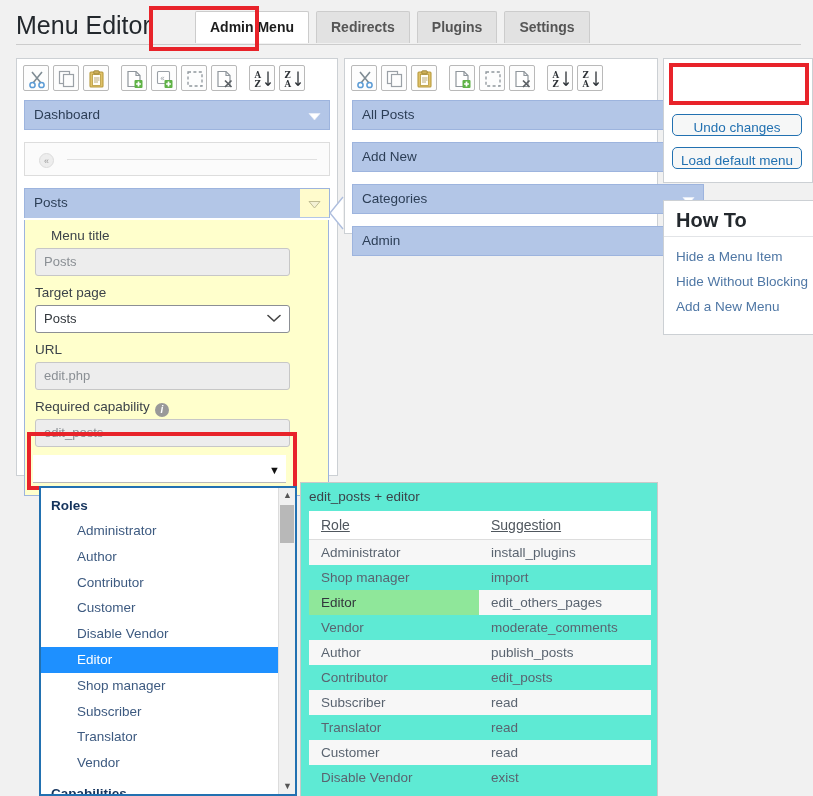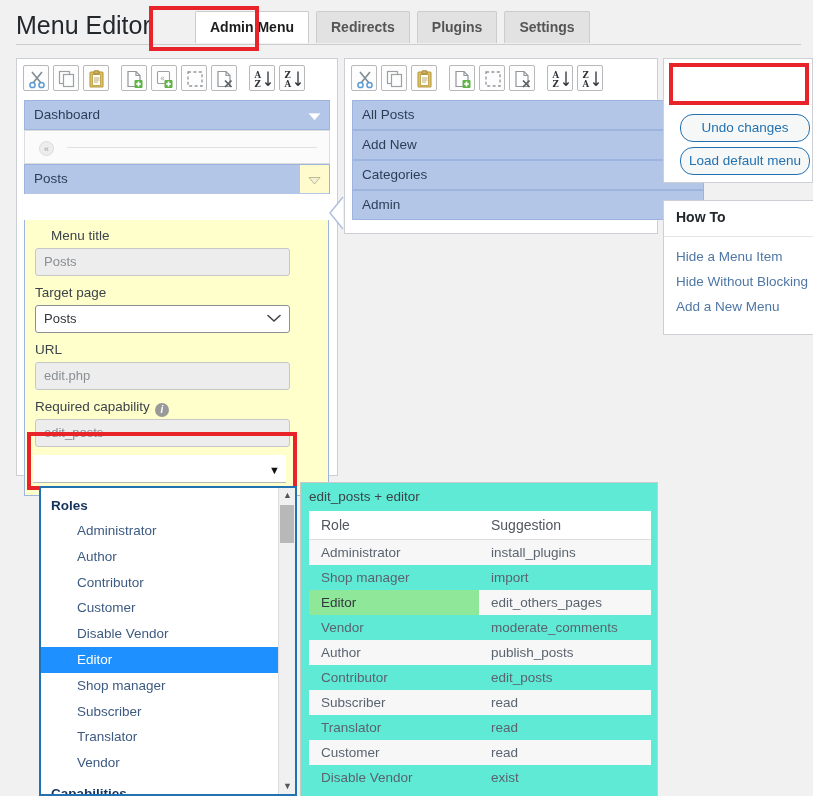--- a/index.html
+++ b/index.html
@@ -53,21 +53,21 @@
     width:26px; height:26px; margin-right:4px;
     border:1px solid #b9b9b9; background:#fdfdfd;
     display:inline-block; vertical-align:top; position:relative;
     border-radius:2px; cursor:pointer;
   }
   .tb-btn.gap { margin-left:8px; }
   .tb-btn svg { position:absolute; left:3px; top:3px; }
 
   
   .mi {
-    position:relative; height:30px; margin-bottom:0;
+    position:relative; height:30px; margin-bottom:12px;
     background:#b3c6e7; border:1px solid #9db4de;
     cursor:pointer;
   }
   .mi .lbl {
     position:absolute; left:9px; top:0; line-height:28px;
     font-size:13.5px; color:#2c3e56; white-space:nowrap;
   }
   .mi .toggle {
     position:absolute; right:0; top:0; width:29px; height:28px;
     text-align:center; line-height:28px; color:#fff; font-size:11px;
@@ -169,20 +169,21 @@
     position:absolute; left:8px; top:6px; font-size:13.5px; color:#3c434a;
   }
   #suggest-table {
     position:absolute; left:8px; top:28px; width:342px;
     border-collapse:collapse; font-size:13.5px;
   }
   #suggest-table th {
     text-align:left; font-weight:400; color:#50575e; font-size:14px;
     padding:6px 0 6px 12px; border-bottom:1px solid #ddd;
     background:#fff;
+    text-decoration:underline;
   }
   #suggest-table td {
     padding:4px 0 4px 12px; color:#5a6470; line-height:17px;
   }
   #suggest-table tr.stripe td { background:#f7f7f7; }
   #suggest-table tr td.hl { background:#8fe79a; color:#32373c; }
   #suggest-table col.c1 { width:170px; }
 
   
   #actions-panel {
@@ -192,28 +193,28 @@
     position:absolute; left:10px; top:11px; width:130px; height:32px;
     background:#2271b1; border:1px solid #135e96; border-radius:3px;
     color:#fff; font-size:13.5px; text-align:center; line-height:30px;
     cursor:pointer;
   }
   #save-highlight {
     position:absolute; left:669px; top:63px; width:140px; height:42px;
     border:4px solid #e8232a; z-index:40; pointer-events:none;
   }
   .sec-btn {
-    position:absolute; left:16px; width:130px; height:28px;
-    background:#f6f7f7; border:1px solid #2271b1; border-radius:13px;
+    position:absolute; left:8px; width:130px; height:22px;
+    background:#f6f7f7; border:1px solid #2271b1; border-radius:5px;
     color:#2271b1; font-size:13.5px; text-align:center; line-height:26px;
     cursor:pointer;
   }
   #howto-panel { left:663px; top:200px; width:165px; height:135px; }
   #howto-title {
-    position:absolute; left:12px; top:8px; font-size:14px;
+    position:absolute; left:12px; top:8px; font-size:20px;
     font-weight:bold; color:#23282d;
   }
   #howto-rule {
     position:absolute; left:0; top:35px; width:165px; height:1px;
     background:#e2e4e7;
   }
   .howto-link {
     position:absolute; left:12px; font-size:13.5px; color:#4f77a5;
     cursor:pointer; white-space:nowrap;
   }

